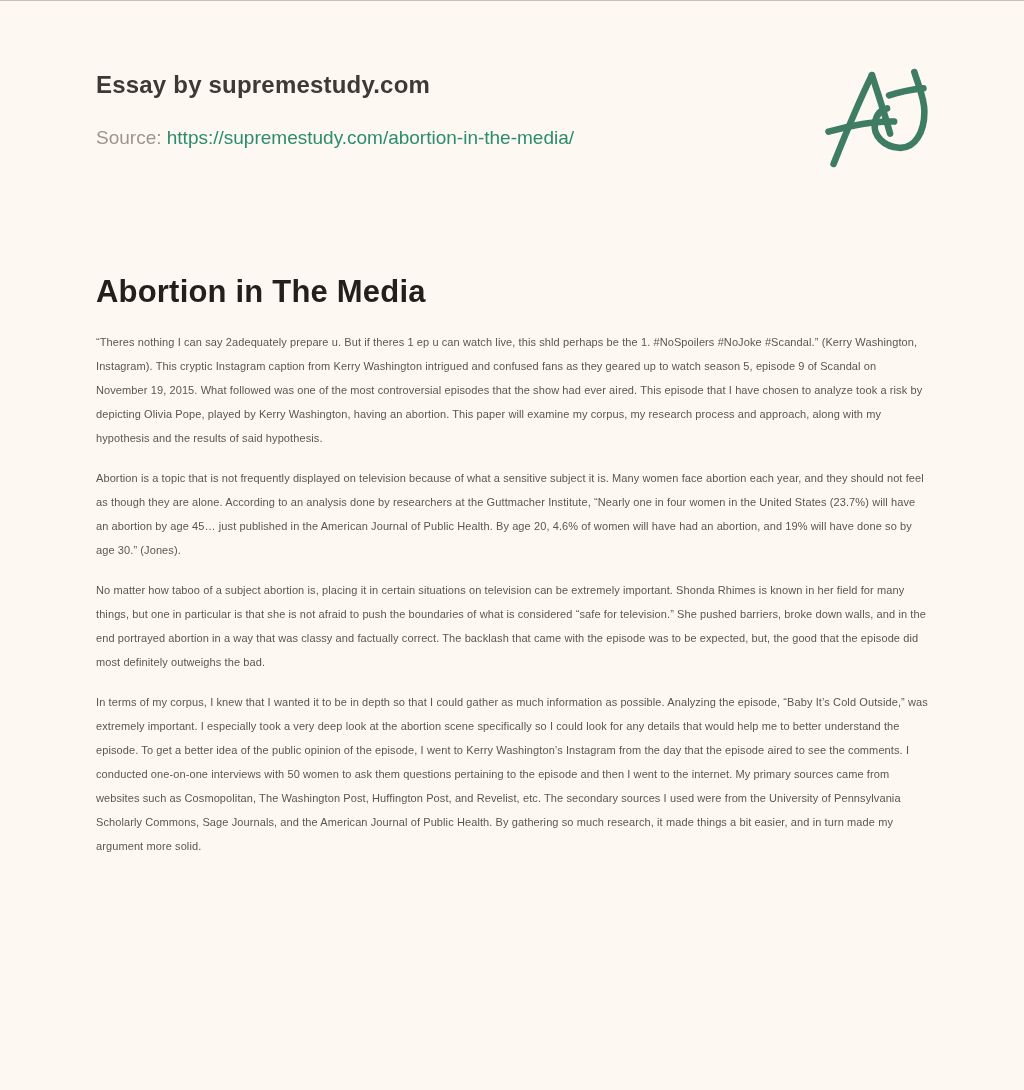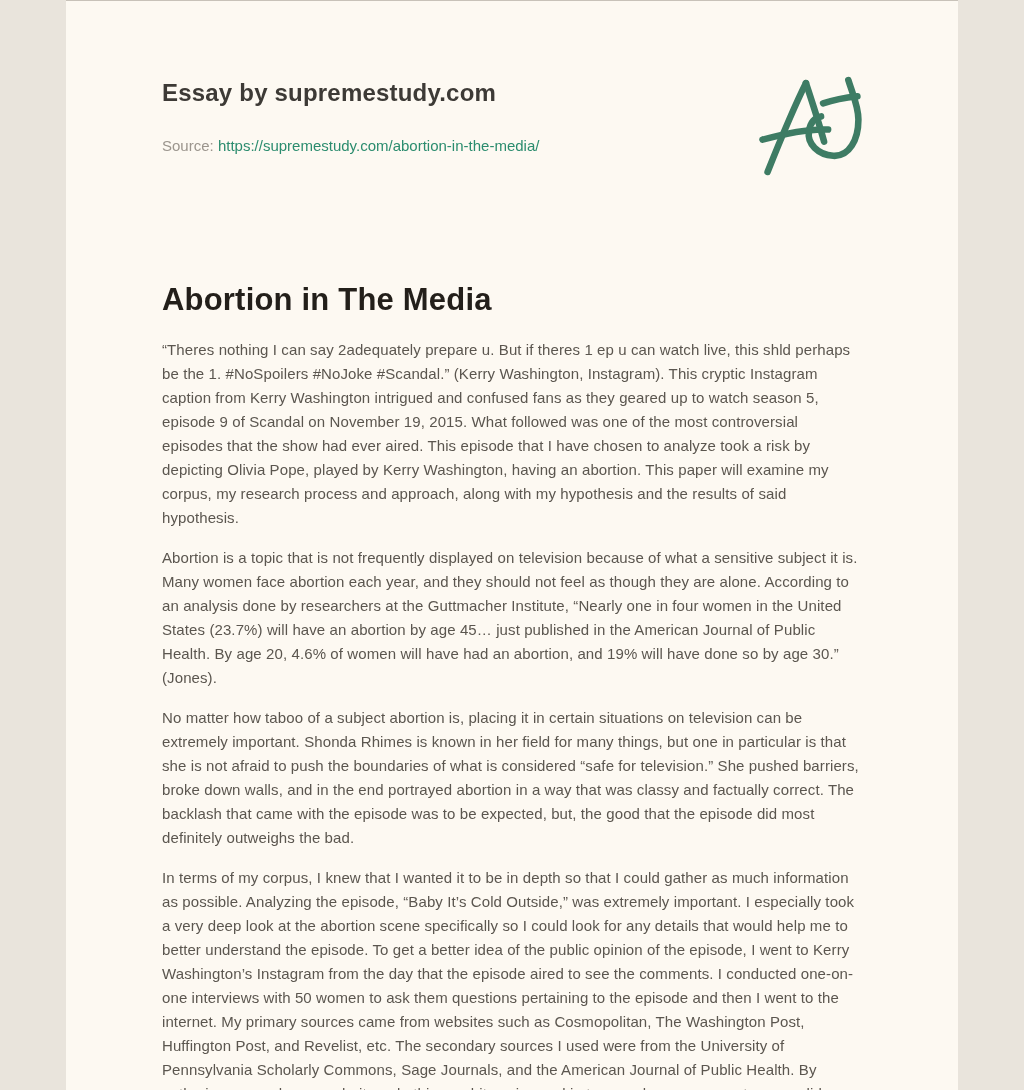--- a/index.html
+++ b/index.html
@@ -1,47 +1,47 @@
 <!DOCTYPE html>
 <html><head>
 <meta charset="utf-8">
 <style>
   * { margin: 0; padding: 0; box-sizing: border-box; }
   html, body { background: #e9e4dc; }
   body { font-family: "Liberation Sans", "DejaVu Sans", sans-serif; }
 
   .page {
     position: relative;
-    width: 892px;
+    width: 1024px;
     height: 1090px;
     margin: 0 auto;
     background: var(--bg, #fdf9f2);
     border-top: 1px solid var(--top-border, #c8c2b9);
-    padding: 8px 96px;
+    padding: 0 96px;
     overflow: hidden;
   }
 
   .header-row {
     display: flex;
     justify-content: space-between;
     align-items: flex-start;
     padding-top: 70px;
   }
 
   .byline {
     font-size: 24px;
     font-weight: 700;
     letter-spacing: 0.2px;
     color: var(--byline-color, #3d3a36);
     line-height: 1.2;
   }
 
   .source-line {
     margin-top: 28px;
-    font-size: 15px;
+    font-size: 19px;
     line-height: 20px;
   }
   .source-label { color: var(--muted-color, #9b958d); }
   .source-link {
     color: var(--accent, #2b8c6e);
     text-decoration: none;
   }
 
   .logo {
     width: 122px;
@@ -65,21 +65,21 @@
     letter-spacing: 0.2px;
     color: var(--title-color, #231f1a);
     line-height: 1.2;
   }
 
   .essay-body {
     margin-top: 20px;
     max-width: 834px;
   }
   .essay-body p {
-    font-size: 15px;
+    font-size: 11px;
     line-height: 24px;
     letter-spacing: 0.1px;
     color: var(--body-color, #5b564f);
     margin-bottom: 16px;
   }
 </style>
 </head>
 <body>
 
 <div class="page" style="--bg: #fdf9f2; --top-border: #c8c2b9; --accent: #2b8c6e; --logo-green: #3e7c64; --title-color: #231f1a; --byline-color: #3d3a36; --body-color: #5b564f; --muted-color: #9b958d;">

